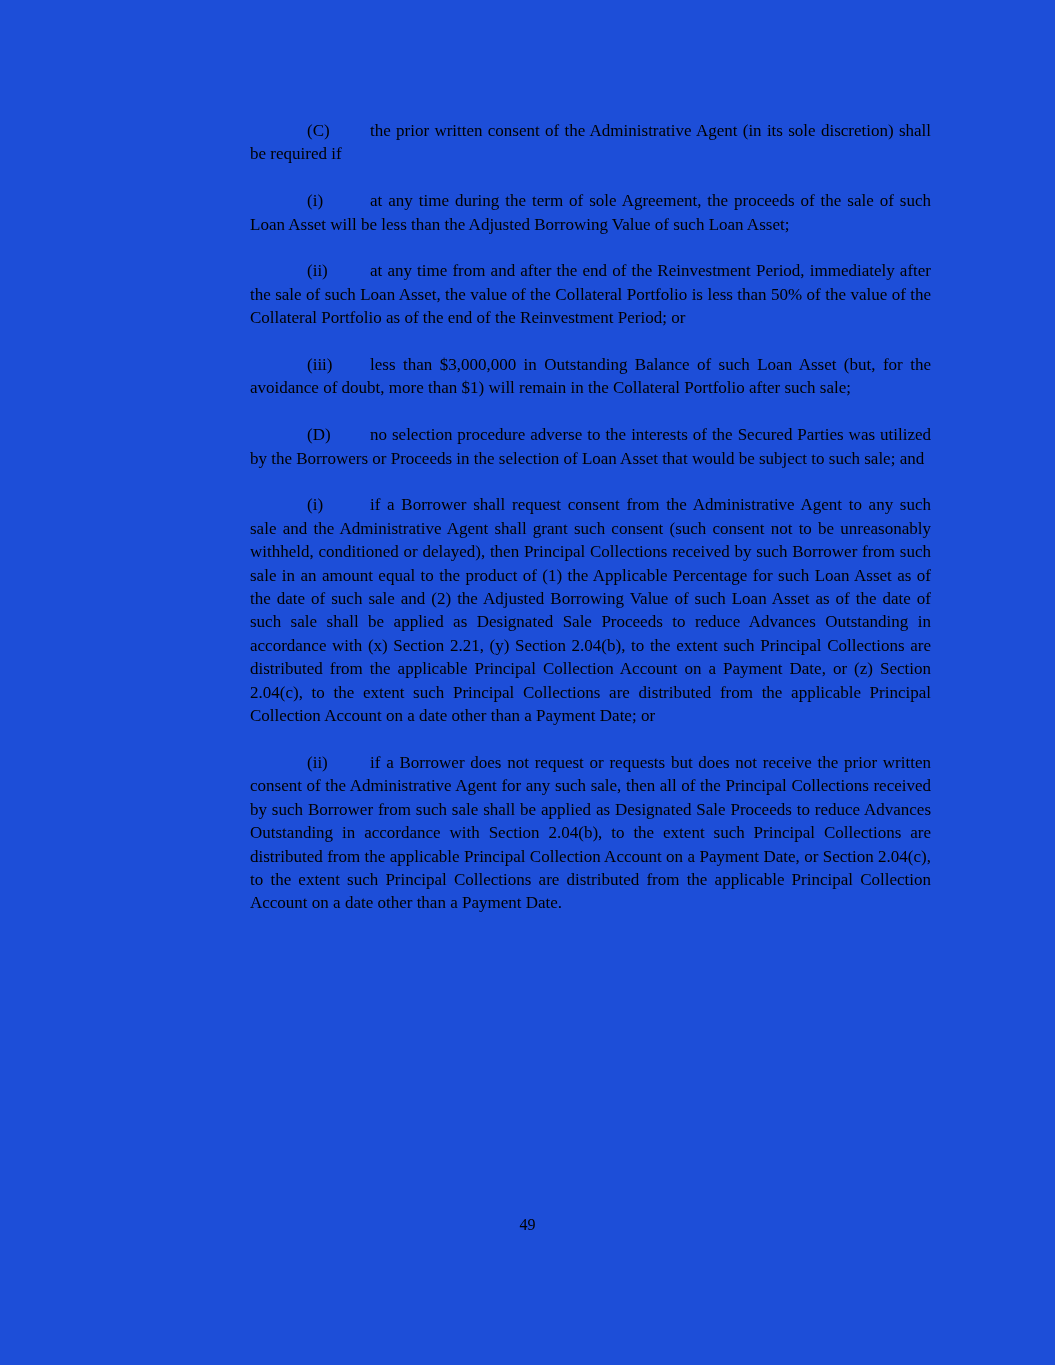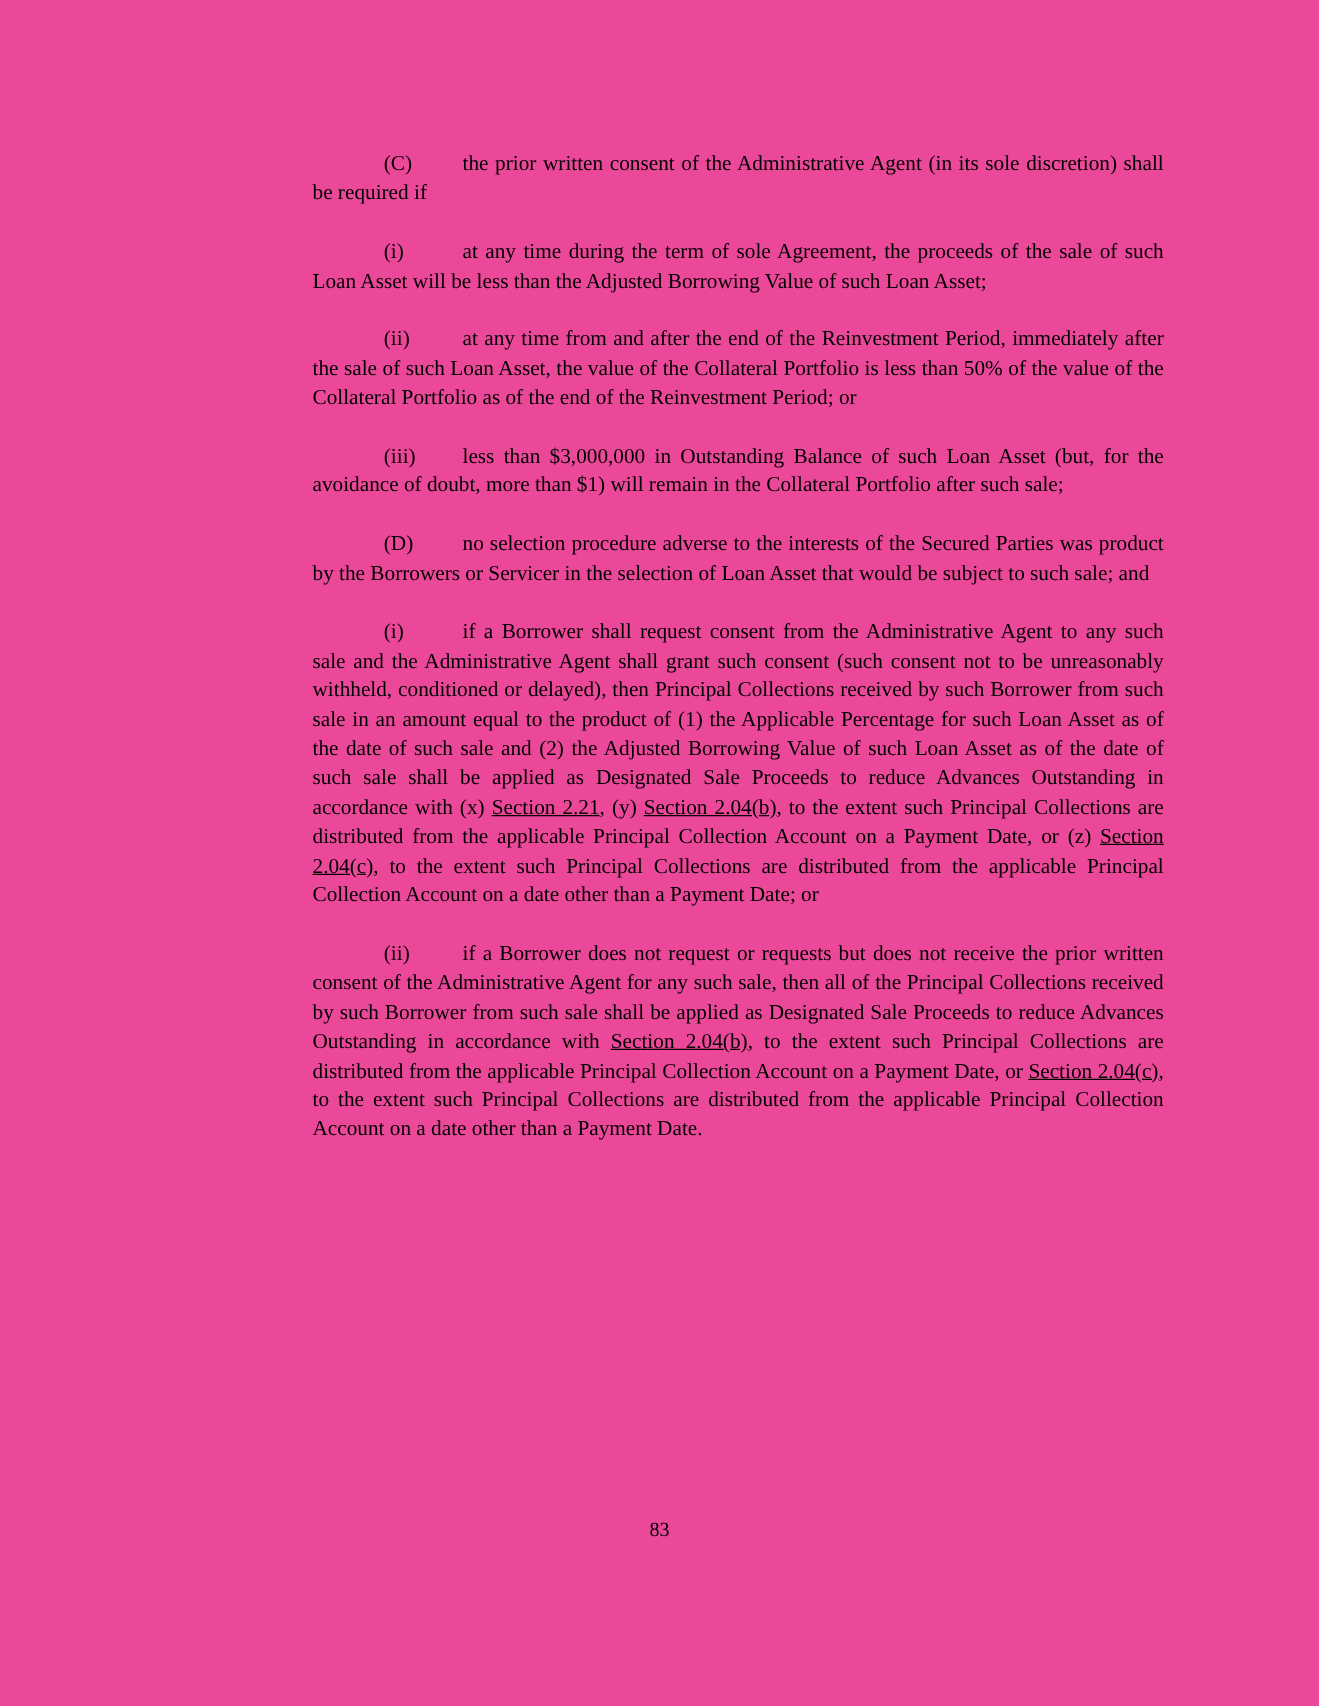--- a/index.html
+++ b/index.html
@@ -4,41 +4,40 @@
 <style>
   html, body {
     margin: 0;
     padding: 0;
     background: #ffffff;
   }
   .page {
     position: relative;
     width: 1055px;
     height: 1365px;
-    background: #ec4899;
+    background: #1d4ed8;
     box-sizing: border-box;
     padding: 119px 124px 0 250px;
     font-family: "Liberation Serif", "DejaVu Serif", serif;
     font-size: 17px;
     color: #000000;
     overflow: hidden;
   }
   p.para {
     margin: 0 0 23.4px 0;
     line-height: 23.4px;
     text-align: justify;
     text-indent: 57px;
   }
   .clause-label {
     display: inline-block;
     width: 63px;
     text-indent: 0;
   }
   .u {
-    text-decoration: underline;
   }
   .footer {
     position: absolute;
     top: 1215px;
     left: 0;
     width: 1055px;
     text-align: center;
     font-size: 16px;
     line-height: 20px;
   }
@@ -49,22 +48,22 @@
 <div class="page">
 
   <p class="para"><span class="clause-label">(C)</span><span>the prior written consent of the Administrative Agent (in its sole discretion) shall be required if</span></p>
 
   <p class="para"><span class="clause-label">(i)</span><span>at any time during the term of sole Agreement, the proceeds of the sale of such Loan Asset will be less than the Adjusted Borrowing Value of such Loan Asset;</span></p>
 
   <p class="para"><span class="clause-label">(ii)</span><span>at any time from and after the end of the Reinvestment Period, immediately after the sale of such Loan Asset, the value of the Collateral Portfolio is less than 50% of the value of the Collateral Portfolio as of the end of the Reinvestment Period; or</span></p>
 
   <p class="para"><span class="clause-label">(iii)</span><span>less than $3,000,000 in Outstanding Balance of such Loan Asset (but, for the avoidance of doubt, more than $1) will remain in the Collateral Portfolio after such sale;</span></p>
 
-  <p class="para"><span class="clause-label">(D)</span><span>no selection procedure adverse to the interests of the Secured Parties was product by the Borrowers or Servicer in the selection of Loan Asset that would be subject to such sale; and</span></p>
+  <p class="para"><span class="clause-label">(D)</span><span>no selection procedure adverse to the interests of the Secured Parties was utilized by the Borrowers or Proceeds in the selection of Loan Asset that would be subject to such sale; and</span></p>
 
 
   <p class="para"><span class="clause-label">(i)</span><span>if a Borrower shall request consent from the Administrative Agent to any such sale and the Administrative Agent shall grant such consent (such consent not to be unreasonably withheld, conditioned or delayed), then Principal Collections received by such Borrower from such sale in an amount equal to the product of (1) the Applicable Percentage for such Loan Asset as of the date of such sale and (2) the Adjusted Borrowing Value of such Loan Asset as of the date of such sale shall be applied as Designated Sale Proceeds to reduce Advances Outstanding in accordance with (x) </span><span class="u">Section 2.21</span><span>, (y) </span><span class="u">Section 2.04(b)</span><span>, to the extent such Principal Collections are distributed from the applicable Principal Collection Account on a Payment Date, or (z) </span><span class="u">Section 2.04(c)</span><span>, to the extent such Principal Collections are distributed from the applicable Principal Collection Account on a date other than a Payment Date; or</span></p>
 
   <p class="para"><span class="clause-label">(ii)</span><span>if a Borrower does not request or requests but does not receive the prior written consent of the Administrative Agent for any such sale, then all of the Principal Collections received by such Borrower from such sale shall be applied as Designated Sale Proceeds to reduce Advances Outstanding in accordance with </span><span class="u">Section 2.04(b)</span><span>, to the extent such Principal Collections are distributed from the applicable Principal Collection Account on a Payment Date, or </span><span class="u">Section 2.04(c)</span><span>, to the extent such Principal Collections are distributed from the applicable Principal Collection Account on a date other than a Payment Date.</span></p>
 
-  <div class="footer">83</div>
+  <div class="footer">49</div>
 
 </div>
 
 </body></html>

